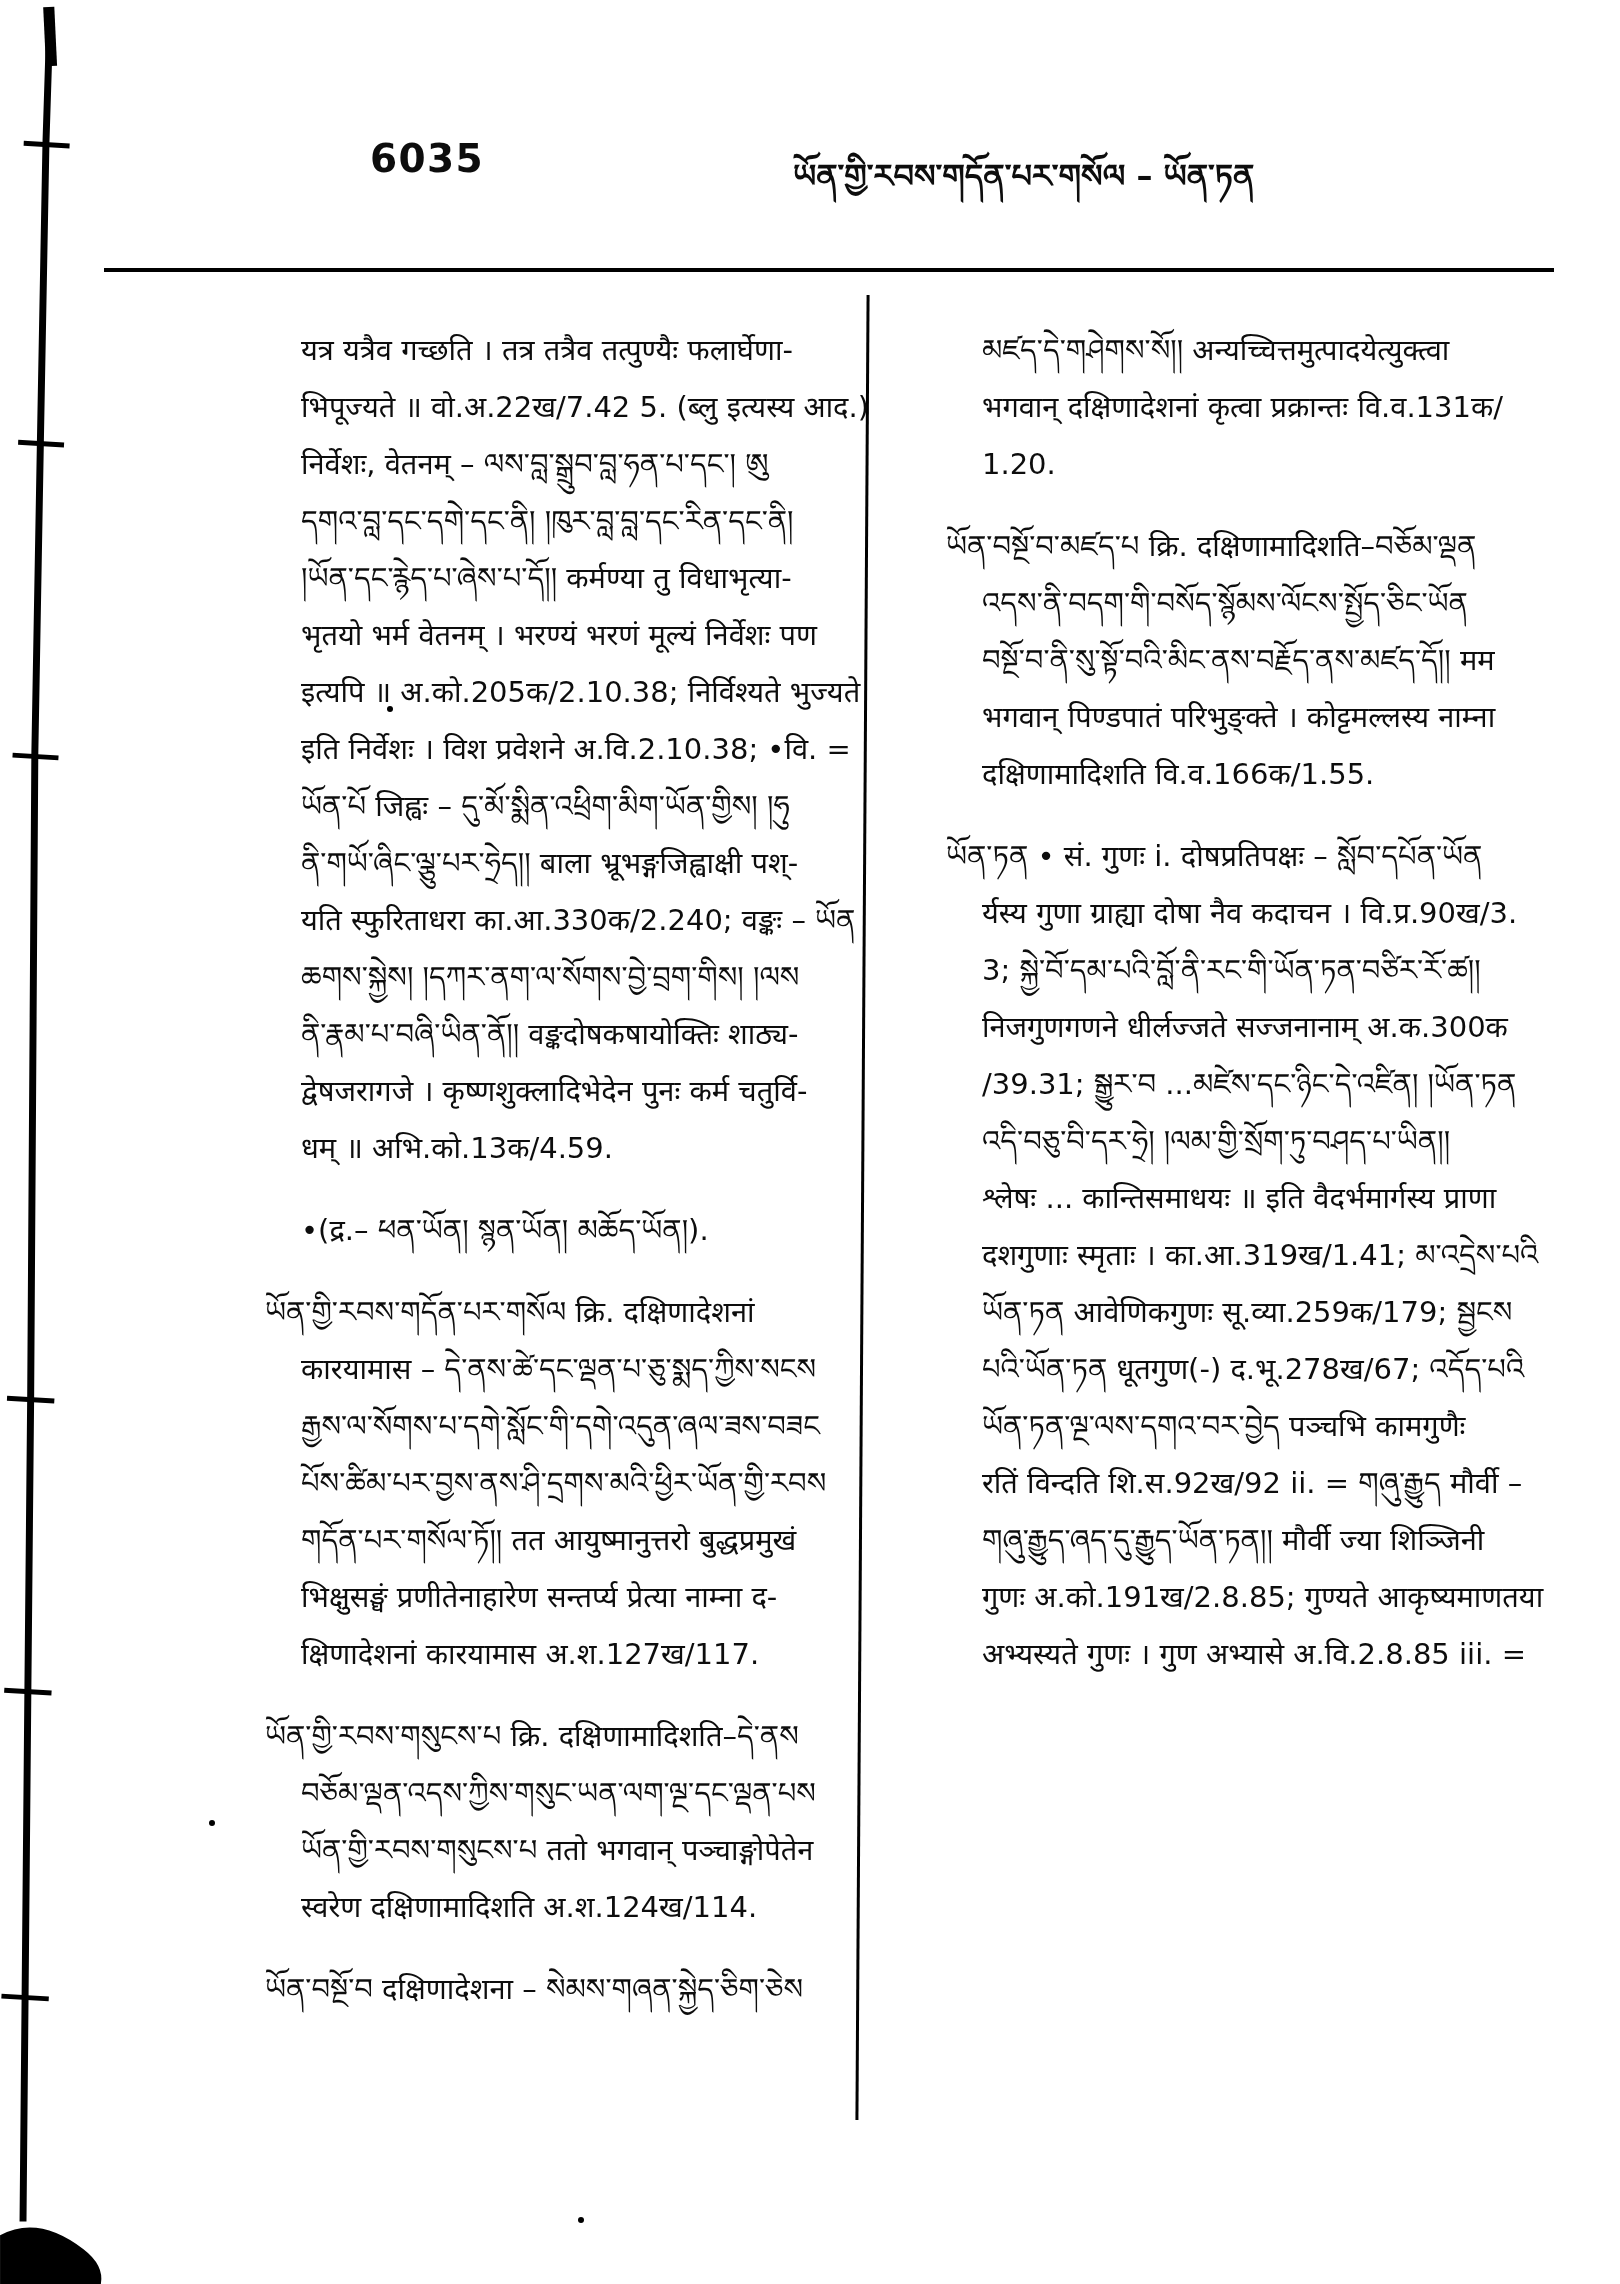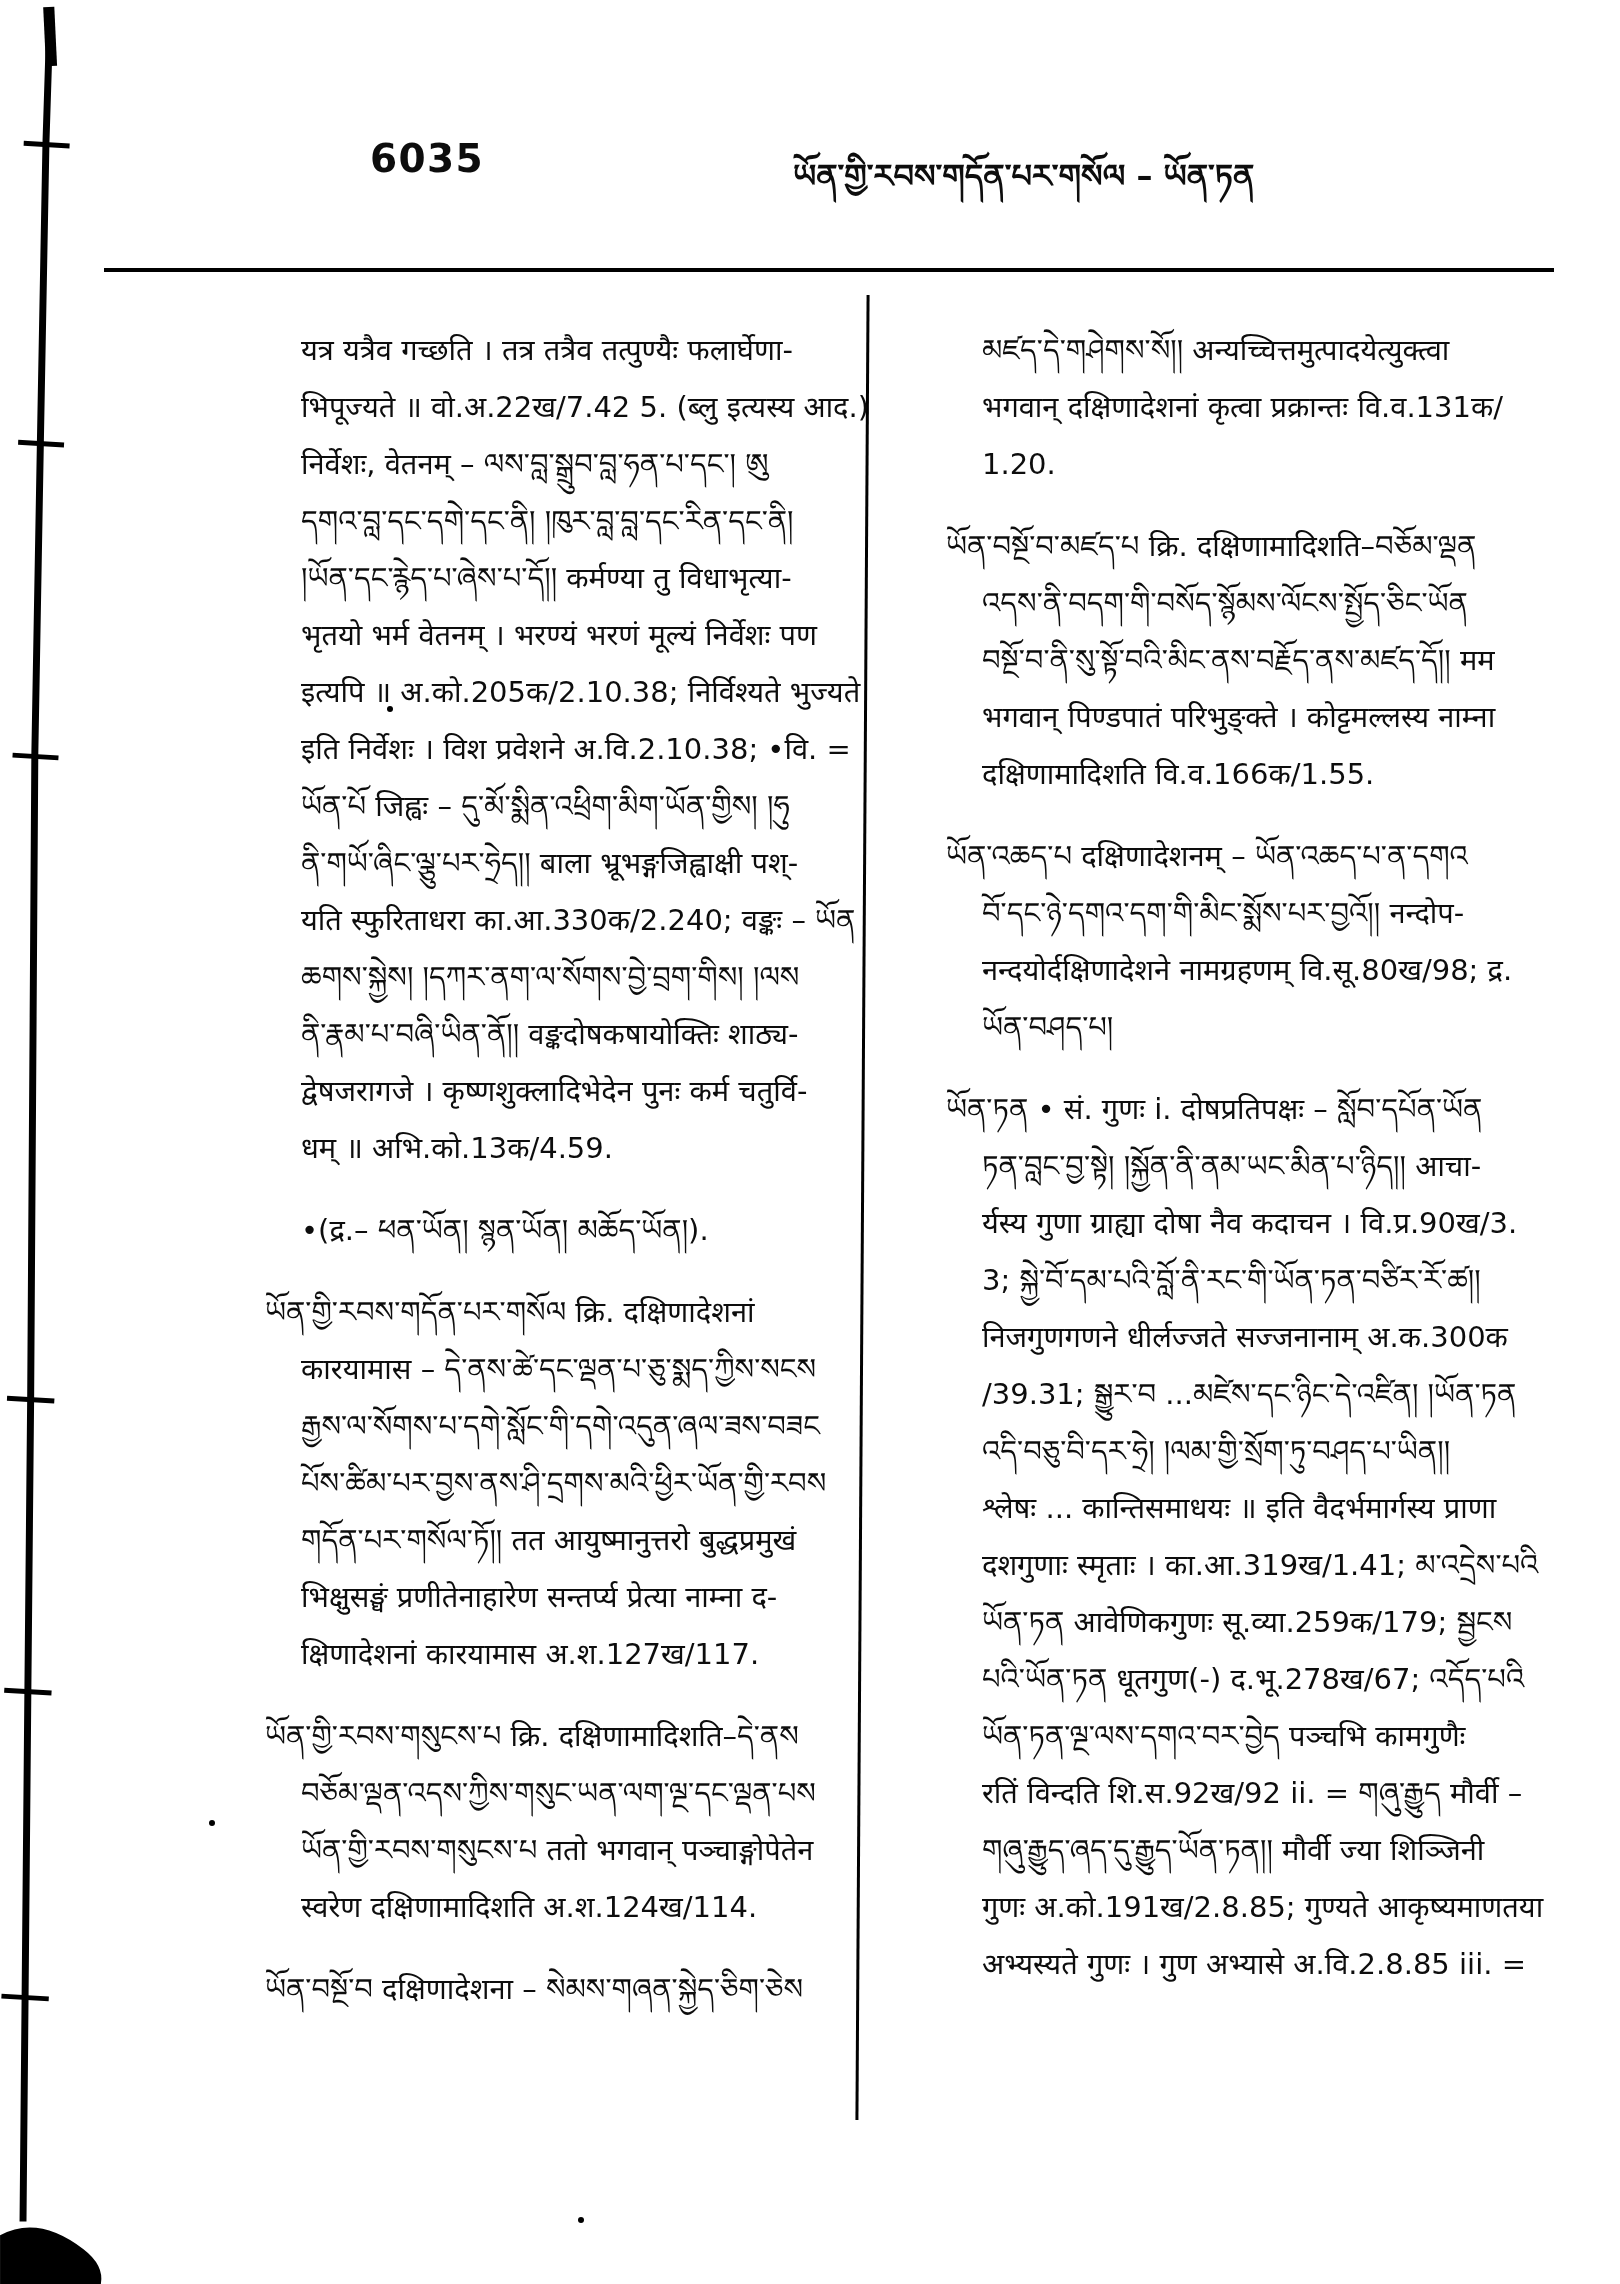--- a/index.html
+++ b/index.html
@@ -124,28 +124,21 @@
         <div class="line indent">1.20.</div>
       </div>
       <div class="para gap">
         <div class="line"><span class="head">ཡོན་བསྔོ་བ་མཛད་པ</span>  क्रि. दक्षिणामादिशति–བཅོམ་ལྡན</div>
         <div class="line indent">འདས་ནི་བདག་གི་བསོད་སྙོམས་ལོངས་སྤྱོད་ཅིང་ཡོན</div>
         <div class="line indent">བསྔོ་བ་ནི་སུ་སྟོ་བའི་མིང་ནས་བརྗོད་ནས་མཛད་དོ།། मम</div>
         <div class="line indent">भगवान् पिण्डपातं परिभुङ्क्ते । कोट्टमल्लस्य नाम्ना</div>
         <div class="line indent">दक्षिणामादिशति वि.व.166क/1.55.</div>
       </div>
       <div class="para gap">
-        <div class="line"><span class="head">ཡོན་འཆད་པ</span>  दक्षिणादेशनम् – ཡོན་འཆད་པ་ན་དགའ</div>
-        <div class="line indent">བོ་དང་ཉེ་དགའ་དག་གི་མིང་སྨོས་པར་བྱའོ།། नन्दोप-</div>
-        <div class="line indent">नन्दयोर्दक्षिणादेशने नामग्रहणम् वि.सू.80ख/98; द्र.</div>
-        <div class="line indent">ཡོན་བཤད་པ།</div>
-      </div>
-      <div class="para gap">
         <div class="line"><span class="head">ཡོན་ཏན</span> • सं. गुणः i. दोषप्रतिपक्षः – སློབ་དཔོན་ཡོན</div>
-        <div class="line indent">ཏན་བླང་བྱ་སྟེ། །སྐྱོན་ནི་ནམ་ཡང་མིན་པ་ཉིད།། आचा-</div>
         <div class="line indent">र्यस्य गुणा ग्राह्या दोषा नैव कदाचन । वि.प्र.90ख/3.</div>
         <div class="line indent">3; སྐྱེ་བོ་དམ་པའི་བློ་ནི་རང་གི་ཡོན་ཏན་བཙིར་རོ་ཚ།།</div>
         <div class="line indent">निजगुणगणने धीर्लज्जते सज्जनानाम् अ.क.300क</div>
         <div class="line indent">/39.31; སྒྱུར་བ ...མཛེས་དང་ཉིང་དེ་འཛིན། །ཡོན་ཏན</div>
         <div class="line indent">འདི་བཅུ་བི་དར་ཧྲེ། །ལམ་གྱི་སྲོག་ཏུ་བཤད་པ་ཡིན།།</div>
         <div class="line indent">श्लेषः ... कान्तिसमाधयः ॥ इति वैदर्भमार्गस्य प्राणा</div>
         <div class="line indent">दशगुणाः स्मृताः । का.आ.319ख/1.41; མ་འདྲེས་པའི</div>
         <div class="line indent">ཡོན་ཏན आवेणिकगुणः सू.व्या.259क/179; སྦྱངས</div>
         <div class="line indent">པའི་ཡོན་ཏན धूतगुण(-) द.भू.278ख/67; འདོད་པའི</div>
         <div class="line indent">ཡོན་ཏན་ལྔ་ལས་དགའ་བར་བྱེད पञ्चभि कामगुणैः</div>

